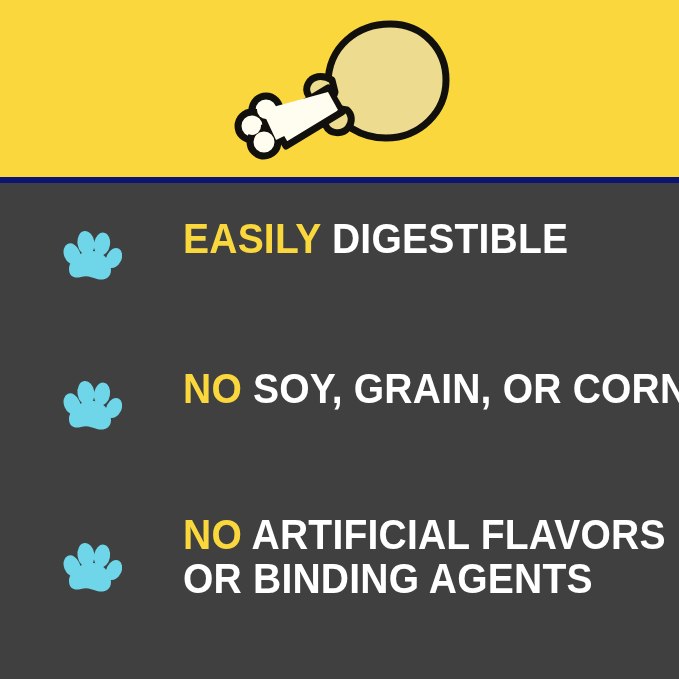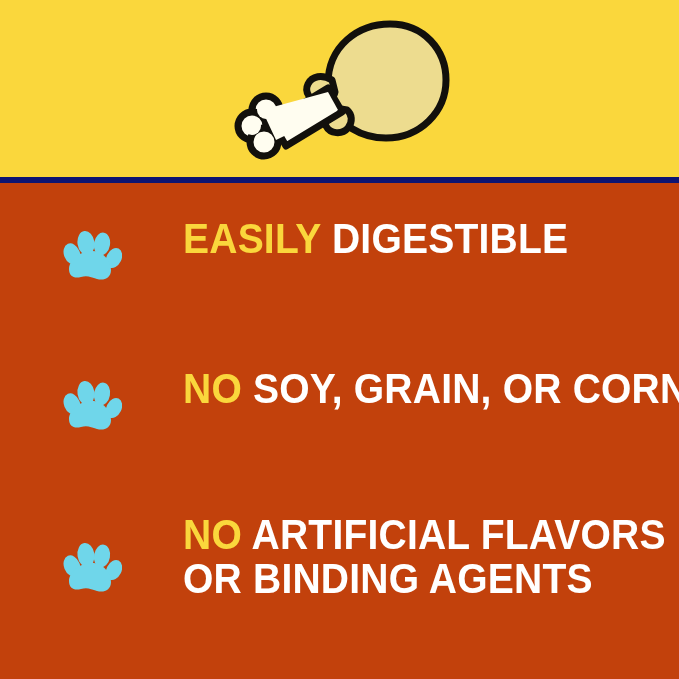--- a/index.html
+++ b/index.html
@@ -12,21 +12,21 @@
     height: 679px;
     font-family: "Liberation Sans", sans-serif;
     background: #0a1a8c;
     overflow: hidden;
   }
 
   #infographic {
     position: relative;
     width: 679px;
     height: 679px;
-    background: #c2410c;
+    background: #404040;
     overflow: hidden;
   }
 
   
   .hero-band {
     position: absolute;
     left: 0;
     top: 0;
     width: 679px;
     height: 177px;

